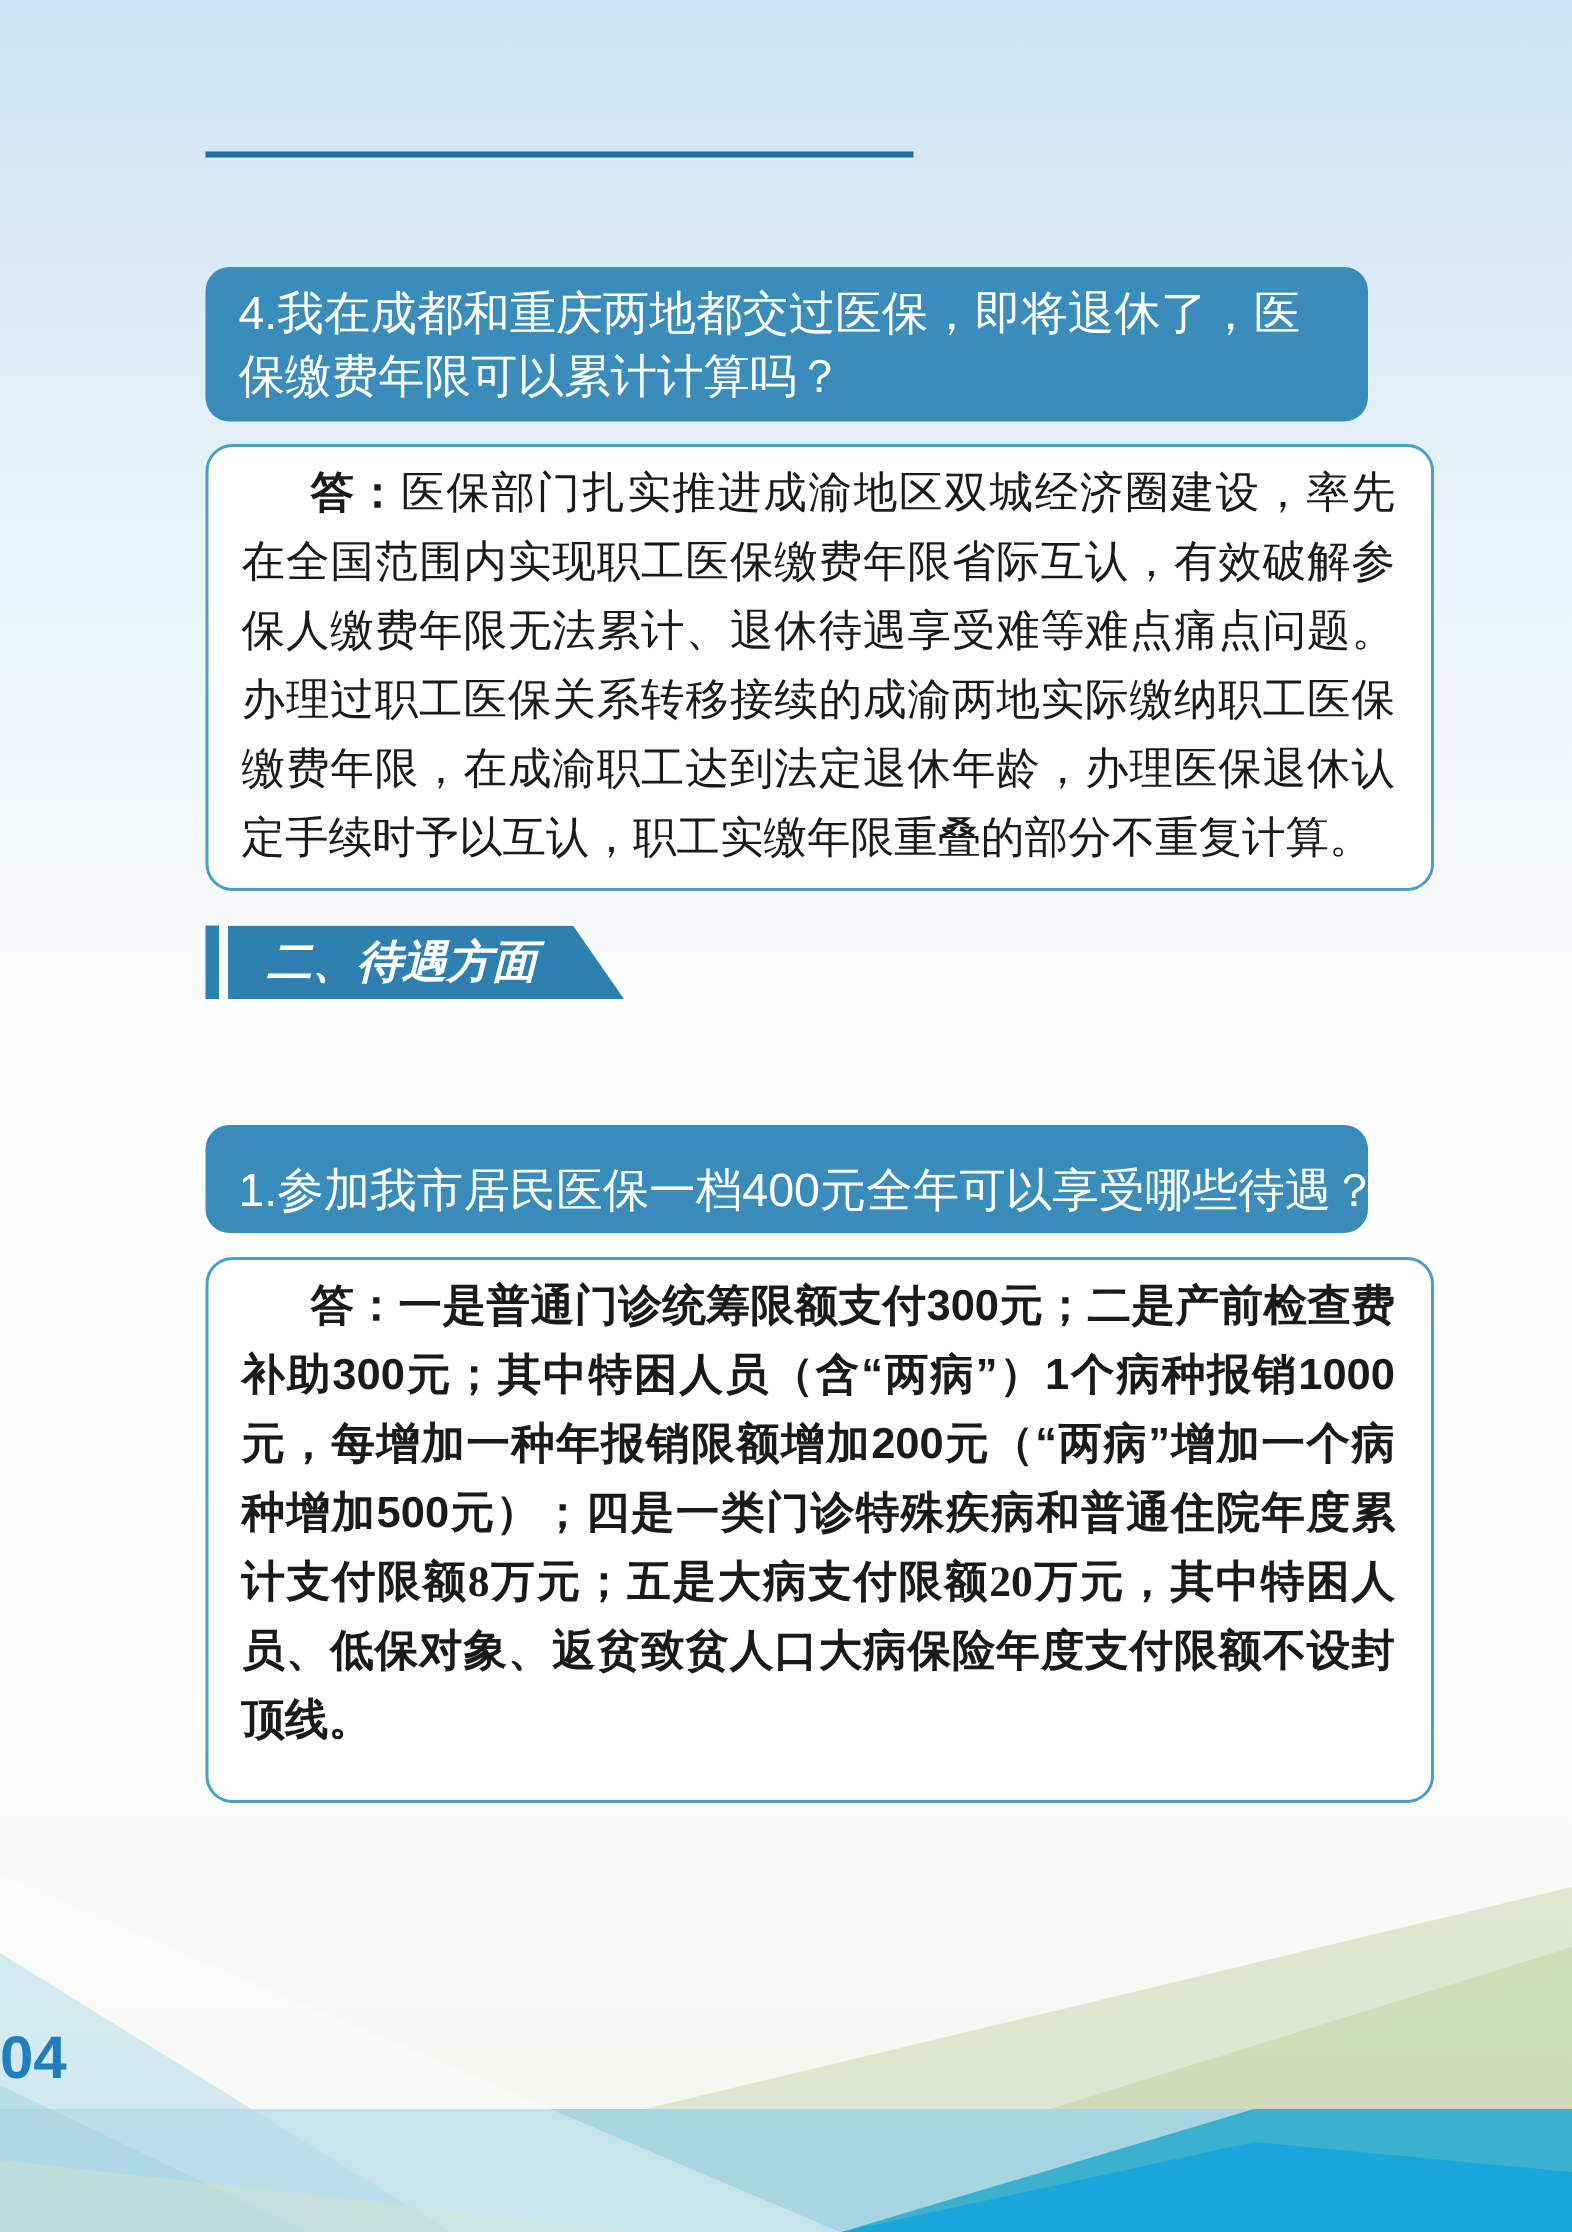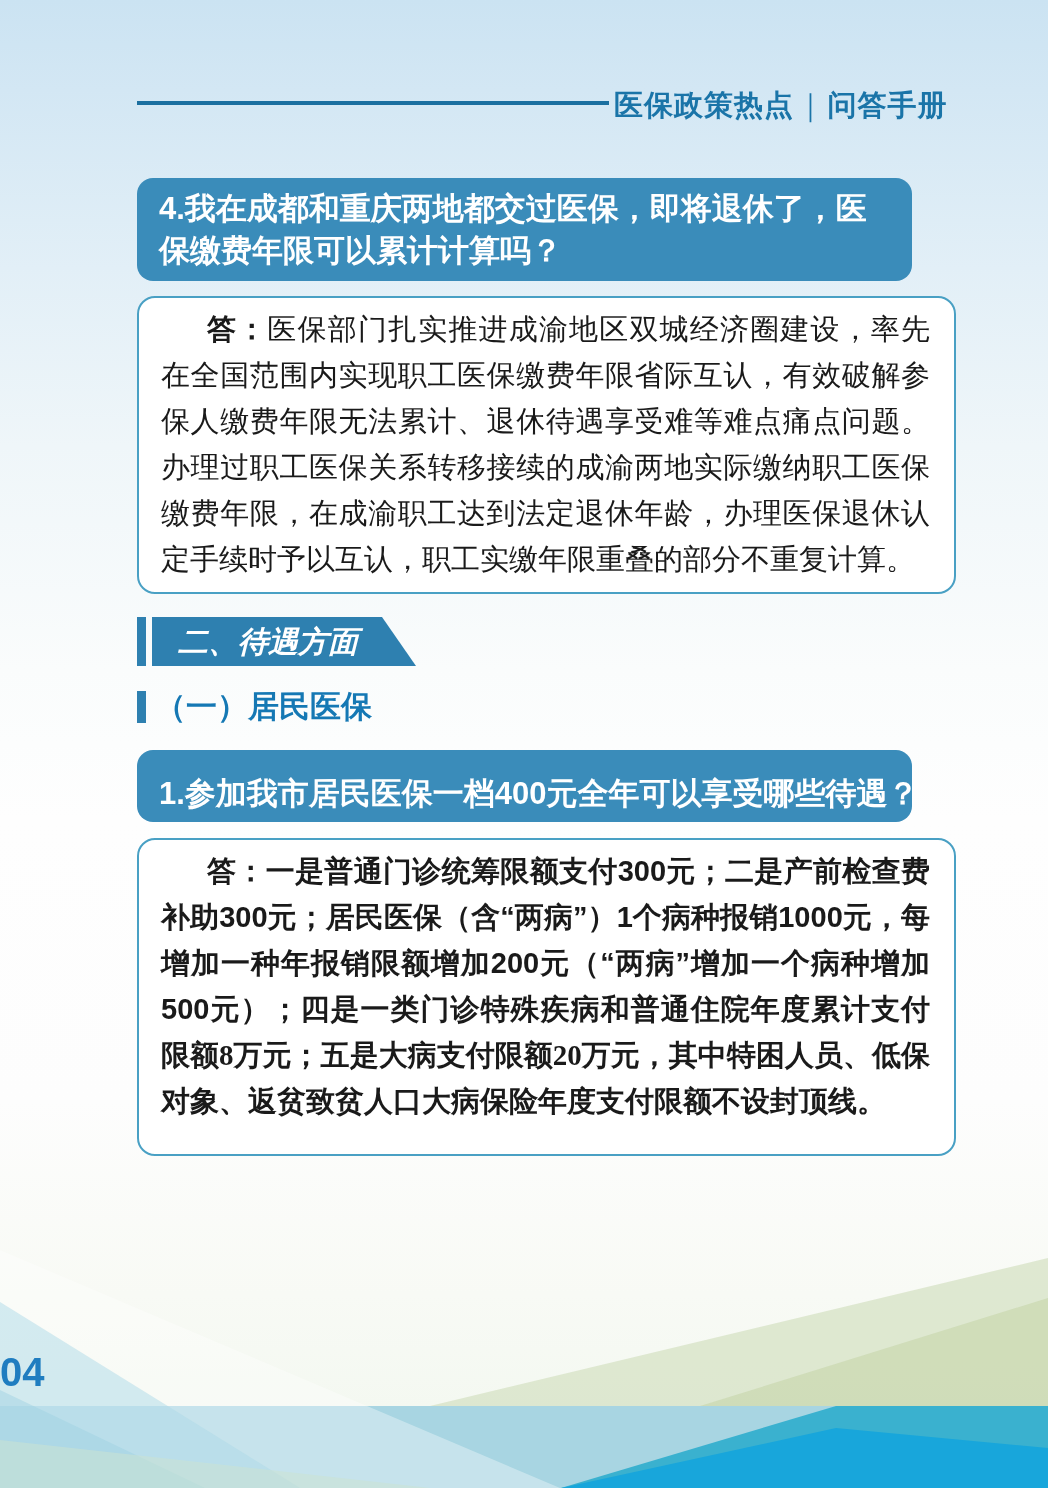--- a/index.html
+++ b/index.html
@@ -24,21 +24,21 @@
     position:absolute; left:614px; top:86px; width:320px;
     font-size:29px; font-weight:bold; color:#1a74a8;
     letter-spacing:1px; white-space:nowrap;
   }
   .header-title .divider { padding:0 2px; font-weight:normal; }
 
   
   .q-box {
     position:absolute; left:137px; width:775px;
     background:#3a8cba; border-radius:16px;
-    color:#ffffff; font-weight:bold; font-size:31px; line-height:42px;
+    color:#ffffff; font-weight:normal; font-size:31px; line-height:42px;
     padding:10px 22px 9px 22px;
   }
   .q-box.q1 { top:178px; min-height:84px; }
   .q-box.q2 { top:750px; min-height:56px; padding-top:23px; padding-bottom:7px; white-space:nowrap; }
 
   
   .a-box {
     position:absolute; left:137px; width:819px;
     background:#ffffff;
     border:2px solid #49a0c4; border-radius:18px;
@@ -88,45 +88,38 @@
     <rect x="0" y="258" width="1048" height="82" fill="#a3d3e0" opacity="0.95"></rect>
     <polygon points="836,258 1048,258 1048,340 561,340" fill="#3ab1cf"></polygon>
     <polygon points="561,340 836,280 1048,300 1048,340" fill="#18a6db"></polygon>
     <polygon points="0,154 0,340 300,340" fill="#82c6dc" opacity="0.5"></polygon>
     <polygon points="0,242 0,340 205,340" fill="#69b9d2" opacity="0.45"></polygon>
     <polygon points="0,292 0,340 430,340" fill="#afd4b9" opacity="0.55"></polygon>
     <polygon points="0,102 560,340 0,340" fill="#ffffff" opacity="0.35"></polygon>
   </svg>
 
   <div class="header-rule"></div>
-  <div class="header-title">
-    <span>医保政策热点</span><span class="divider">｜</span><span>问答手册</span>
-  </div>
 
   <div class="q-box q1">
     <span>4.我在成都和重庆两地都交过医保，即将退休了，医保缴费年限可以累计计算吗？</span>
   </div>
 
   <div class="a-box a1">
     <p><span class="answer-label">答：</span><span>医保部门扎实推进成渝地区双城经济圈建设，率先在全国范围内实现职工医保缴费年限省际互认，有效破解参保人缴费年限无法累计、退休待遇享受难等难点痛点问题。办理过职工医保关系转移接续的成渝两地实际缴纳职工医保缴费年限，在成渝职工达到法定退休年龄，办理医保退休认定手续时予以互认，职工实缴年限重叠的部分不重复计算。</span></p>
   </div>
 
   <div class="section-header">
     <div class="section-bar"></div>
     <div class="section-banner">二、待遇方面</div>
   </div>
 
-  <div class="subsection-header">
-    <div class="subsection-bar"></div>
-    <div class="subsection-title">（一）居民医保</div>
-  </div>
 
   <div class="q-box q2">
     <span>1.参加我市居民医保一档400元全年可以享受哪些待遇？</span>
   </div>
 
   <div class="a-box a2">
-    <p><span class="answer-label">答：</span><span class="sans-bold">一是普通门诊统筹限额支付300元；二是产前检查费补助300元；居民医保（含“两病”）1个病种报销1000元，每增加一种年报销限额增加200元（“两病”增加一个病种增加500</span><span class="serif-part">元）；四是一类门诊特殊疾病和普通住院年度累计支付限额8万元；五是大病支付限额20万元，其中特困人员、低保对象、返贫致贫人口大病保险年度支付限额不设封顶线。</span></p>
+    <p><span class="answer-label">答：</span><span class="sans-bold">一是普通门诊统筹限额支付300元；二是产前检查费补助300元；其中特困人员（含“两病”）1个病种报销1000元，每增加一种年报销限额增加200元（“两病”增加一个病种增加500</span><span class="serif-part">元）；四是一类门诊特殊疾病和普通住院年度累计支付限额8万元；五是大病支付限额20万元，其中特困人员、低保对象、返贫致贫人口大病保险年度支付限额不设封顶线。</span></p>
   </div>
 
   <div class="page-number">04</div>
 
 </div>
 
 </body></html>

